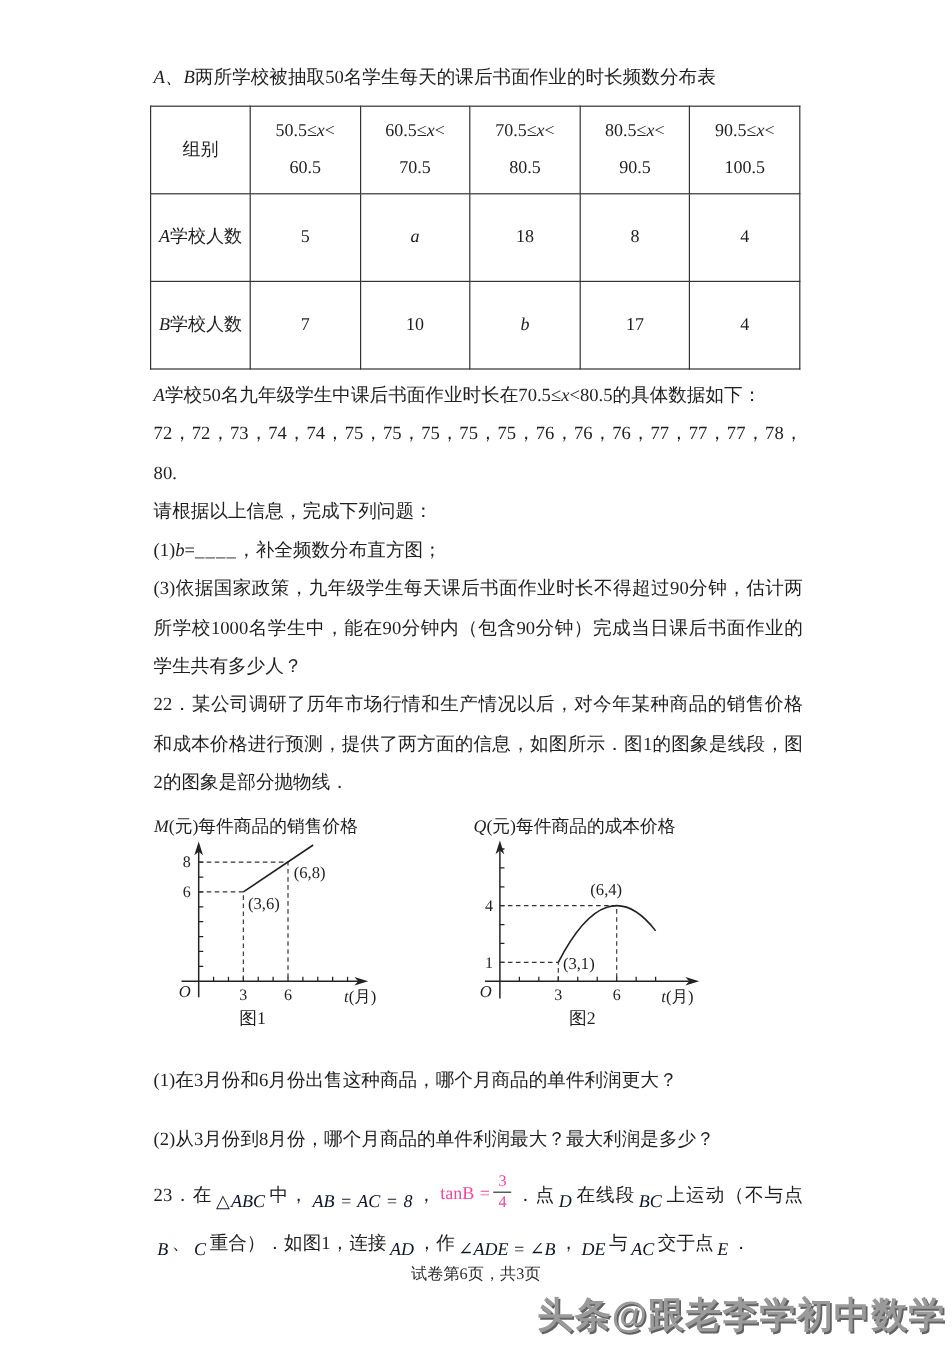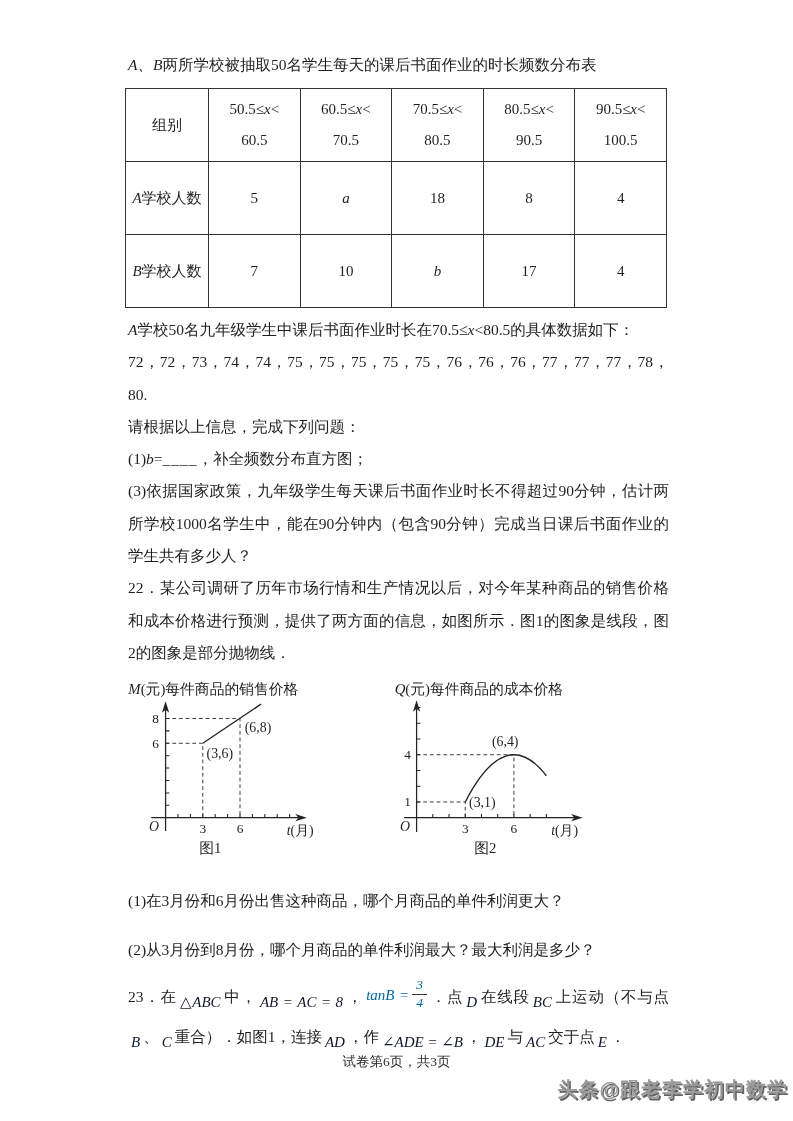--- a/index.html
+++ b/index.html
@@ -19,29 +19,29 @@
   .corner{line-height:31px;}
   .rowlabel{line-height:31px;padding:0 10px;}
   
   .figures{display:flex;margin:4px 0 0 -13px;gap:12px;height:194px;}
   svg text{font-family:"Liberation Serif","DejaVu Serif",serif;fill:#1f1f1f;}
   .q22sub{margin-top:18px;line-height:31px;}
   .q22sub1{margin-top:18px;}
   
   .q23{margin-top:12px;line-height:39px;}
   .mi{font-style:italic;position:relative;top:5px;padding:0 3px;font-size:15px;color:#0f172a;}
-  .mfrac-wrap{position:relative;top:-2px;padding:0 3px;font-style:italic;font-size:15px;color:#0369a1;white-space:nowrap;}
+  .mfrac-wrap{position:relative;top:-2px;padding:0 3px;font-size:15px;color:#ec4899;white-space:nowrap;}
   .frac{display:inline-block;vertical-align:middle;text-align:center;line-height:1.1;
         font-size:13.5px;margin-left:3px;position:relative;top:-2px;}
   .frac .num{display:block;border-bottom:1px solid #333;padding:0 4px 1px;}
   .frac .den{display:block;padding-top:1px;}
   .blank{letter-spacing:1px;}
   .footer{position:absolute;left:0;width:100%;top:1053px;text-align:center;
           font-size:13.5px;color:#2a2a2a;}
-  .watermark{position:absolute;right:5px;top:1076px;font-size:20px;font-weight:bold;
+  .watermark{position:absolute;right:5px;top:1076px;font-size:30px;font-weight:bold;
              font-family:"Liberation Sans","DejaVu Sans",sans-serif;color:#9a9a9a;
              text-shadow:1.5px 1.5px 0 #636363,-1px -1px 0 #ffffff;letter-spacing:1px;}
 </style>
 </head>
 <body>
 
 <div class="page">
   <div class="content">
 
     <p class="title-line"><span class="em">A、B</span><span>两所学校被抽取50名学生每天的课后书面作业的时长频数分布表</span></p>

